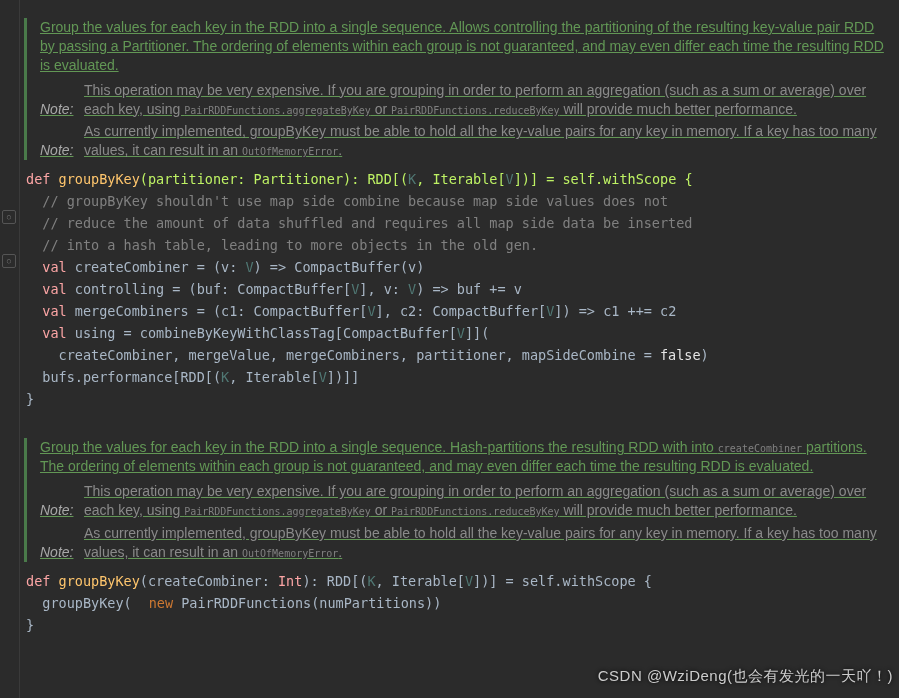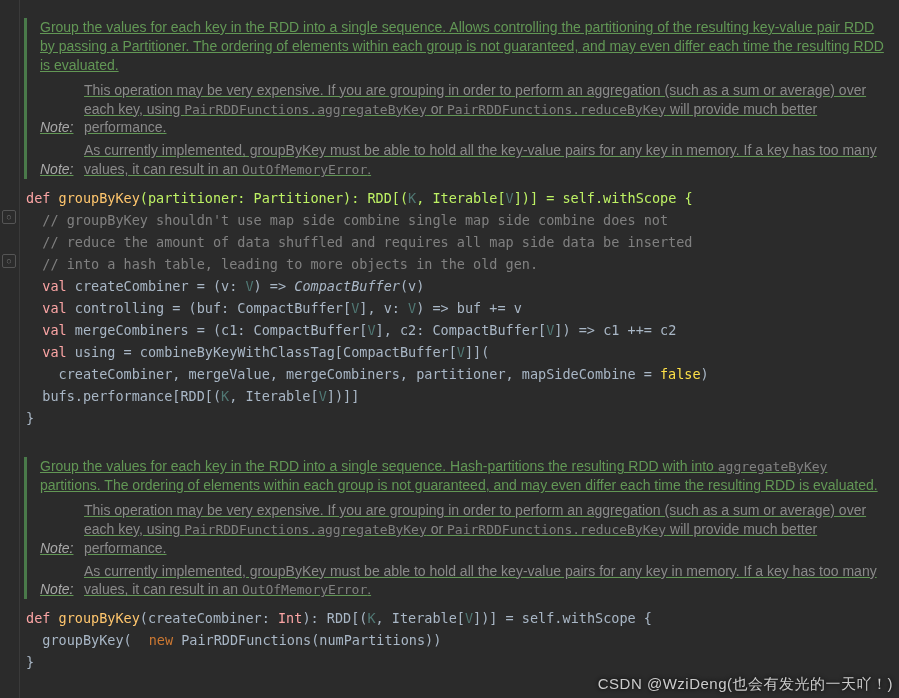--- a/index.html
+++ b/index.html
@@ -62,42 +62,42 @@
     margin-right: 2px;
   }
   .note-body {
     flex: 1;
     color: #8a8a8a;
     line-height: 1.35;
   }
   .inline-code {
     font-family: 'Consolas', 'Menlo', monospace;
     color: #808080;
-    font-size: 13px;
+    font-size: 10px;
   }
   .code {
     font-family: 'Consolas', 'Menlo', monospace;
     font-size: 13.5px;
     line-height: 22px;
     white-space: pre;
     margin-left: 2px;
     margin-bottom: 28px;
   }
   .kw { color: #fca5a5; }
   .fn { color: #ffc66d; }
   .type { color: #bef264; }
   .tp { color: #507874; }
   .cm { color: #808080; }
-  .lit { color: #fde047; }
+  .lit { color: #e5e5e5; }
   .new { color: #cc7832; margin-left: 17px; }
 
   .watermark {
     position: absolute;
     right: 6px;
-    bottom: 4px;
+    bottom: 12px;
     color: #ccc;
     font-size: 15px;
     font-family: Arial, sans-serif;
     text-shadow: 0 0 4px #000;
     letter-spacing: 0.5px;
   }
 </style>
 </head>
 <body>
 
@@ -118,34 +118,34 @@
     </div>
     <div class="note-row">
       <div class="note-label">Note:</div>
       <div class="note-body">
         <span>As currently implemented, groupByKey must be able to hold all the key-value pairs for any key in memory. If a key has too many values, it can result in an </span><span class="inline-code">OutOfMemoryError</span><span>.</span>
       </div>
     </div>
   </div>
 
   <div class="code"><span class="kw">def</span> <span class="fn">groupByKey</span><span class="type">(partitioner: Partitioner): </span><span class="type">RDD[(</span><span class="tp">K</span><span class="type">, Iterable[</span><span class="tp">V</span><span class="type">])] = self.withScope {</span>
-<span class="cm">  // groupByKey shouldn't use map side combine single map side combine does not</span>
+<span class="cm">  // groupByKey shouldn't use map side combine because map side values does not</span>
 <span class="cm">  // reduce the amount of data shuffled and requires all map side data be inserted</span>
 <span class="cm">  // into a hash table, leading to more objects in the old gen.</span>
-  <span class="kw">val</span><span> createCombiner = (v: </span><span class="tp">V</span><span>) =&gt; </span><span style="font-style:italic">CompactBuffer</span><span>(v)</span>
+  <span class="kw">val</span><span> createCombiner = (v: </span><span class="tp">V</span><span>) =&gt; </span><span style="">CompactBuffer</span><span>(v)</span>
   <span class="kw">val</span><span> controlling = (buf: CompactBuffer[</span><span class="tp">V</span><span>], v: </span><span class="tp">V</span><span>) =&gt; buf += v</span>
   <span class="kw">val</span><span> mergeCombiners = (c1: CompactBuffer[</span><span class="tp">V</span><span>], c2: CompactBuffer[</span><span class="tp">V</span><span>]) =&gt; c1 ++= c2</span>
   <span class="kw">val</span><span> using = combineByKeyWithClassTag[CompactBuffer[</span><span class="tp">V</span><span>]](</span>
 <span>    createCombiner, mergeValue, mergeCombiners, partitioner, mapSideCombine = </span><span class="lit">false</span><span>)</span>
 <span>  bufs.performance[RDD[(</span><span class="tp">K</span><span>, Iterable[</span><span class="tp">V</span><span>])]]</span>
 <span>}</span></div>
 
   <div class="doc-block">
     <div class="main-doc">
-      <span>Group the values for each key in the RDD into a single sequence. Hash-partitions the resulting RDD with into </span><span class="inline-code">aggregateByKey</span><span> partitions. The ordering of elements within each group is not guaranteed, and may even differ each time the resulting RDD is evaluated.</span>
+      <span>Group the values for each key in the RDD into a single sequence. Hash-partitions the resulting RDD with into </span><span class="inline-code">createCombiner</span><span> partitions. The ordering of elements within each group is not guaranteed, and may even differ each time the resulting RDD is evaluated.</span>
     </div>
     <div class="note-row">
       <div class="note-label">Note:</div>
       <div class="note-body">
         <span>This operation may be very expensive. If you are grouping in order to perform an aggregation (such as a sum or average) over each key, using </span><span class="inline-code">PairRDDFunctions.aggregateByKey</span><span> or </span><span class="inline-code">PairRDDFunctions.reduceByKey</span><span> will provide much better performance.</span>
       </div>
     </div>
     <div class="note-row">
       <div class="note-label">Note:</div>
       <div class="note-body">

